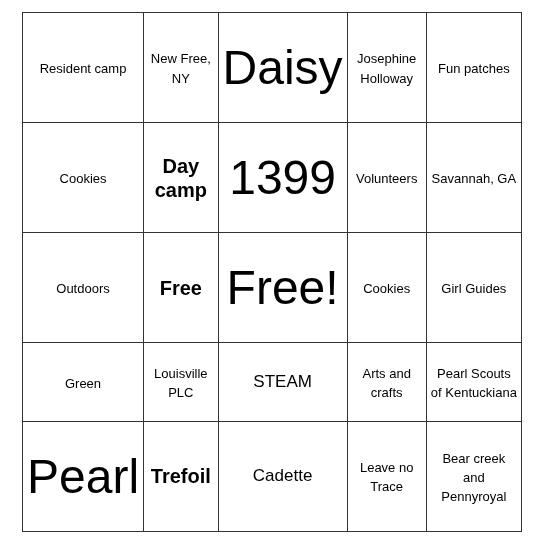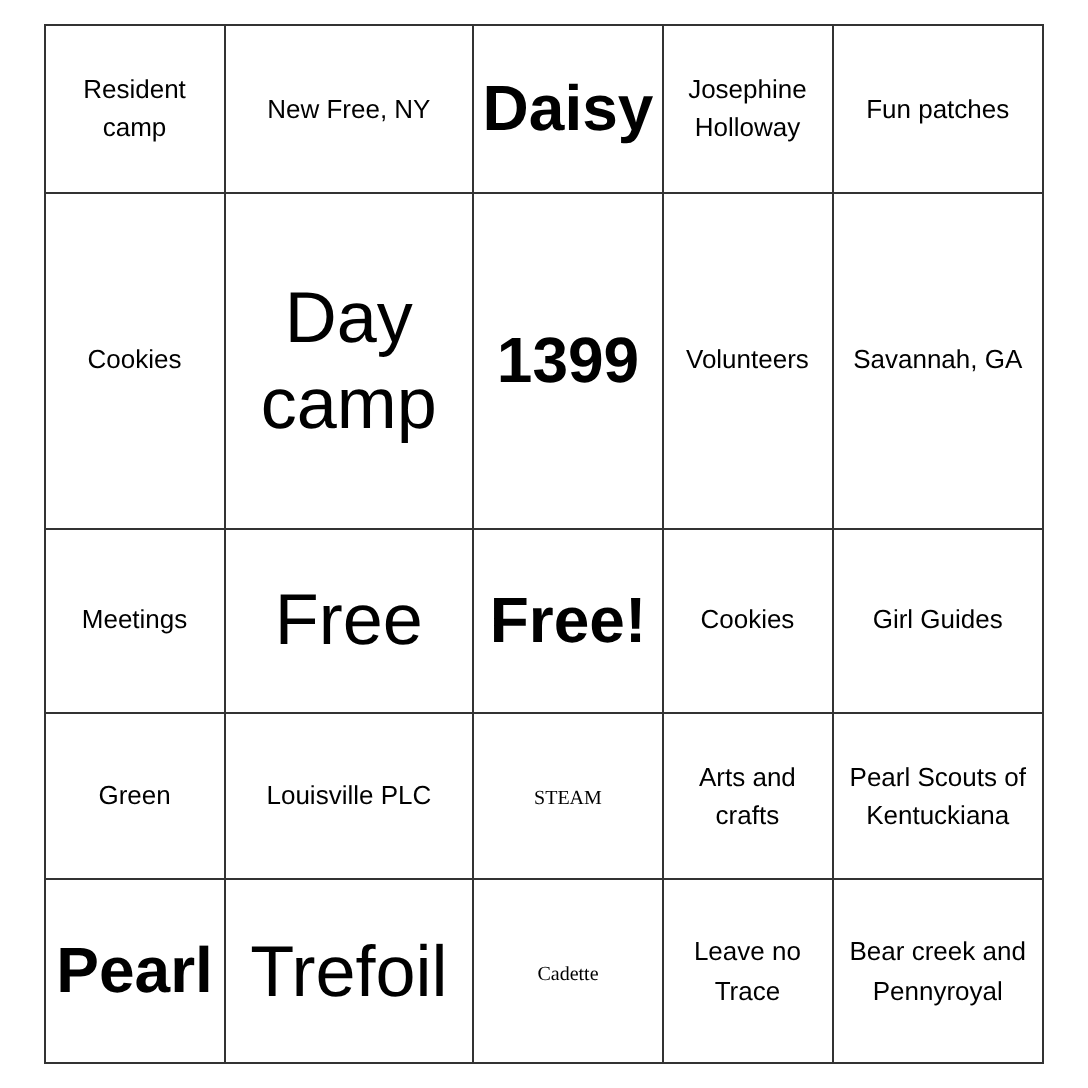--- a/index.html
+++ b/index.html
@@ -30,32 +30,31 @@
       vertical-align: middle;
       padding: 4px;
       line-height: 1.2;
     }
 
     .cell-small {
       font-size: 13px;
     }
 
     .cell-medium {
-      font-size: 10px;
-      font-family: Liberation Serif, serif;
+      font-size: 17px;
     }
 
     .cell-large {
-      font-size: 36px;
-      font-weight: normal;
+      font-size: 20px;
+      font-weight: bold;
     }
 
     .cell-xlarge {
-      font-size: 32px;
-      font-weight: bold;
+      font-size: 48px;
+      font-weight: normal;
     }
   </style>
 </head>
 <body>
 
 <table class="bingo-table">
   <tbody id="bingo-body">
   <tr>
         <td><span class="cell-small">Resident camp</span></td>
         <td><span class="cell-small">New Free, NY</span></td>
@@ -64,21 +63,21 @@
         <td><span class="cell-small">Fun patches</span></td>
       </tr>
       <tr>
         <td><span class="cell-small">Cookies</span></td>
         <td><span class="cell-large">Day camp</span></td>
         <td><span class="cell-xlarge">1399</span></td>
         <td><span class="cell-small">Volunteers</span></td>
         <td><span class="cell-small">Savannah, GA</span></td>
       </tr>
       <tr>
-        <td><span class="cell-small">Meetings</span></td>
+        <td><span class="cell-small">Outdoors</span></td>
         <td><span class="cell-large">Free</span></td>
         <td><span class="cell-xlarge">Free!</span></td>
         <td><span class="cell-small">Cookies</span></td>
         <td><span class="cell-small">Girl Guides</span></td>
       </tr>
       <tr>
         <td><span class="cell-small">Green</span></td>
         <td><span class="cell-small">Louisville PLC</span></td>
         <td><span class="cell-medium">STEAM</span></td>
         <td><span class="cell-small">Arts and crafts</span></td>

